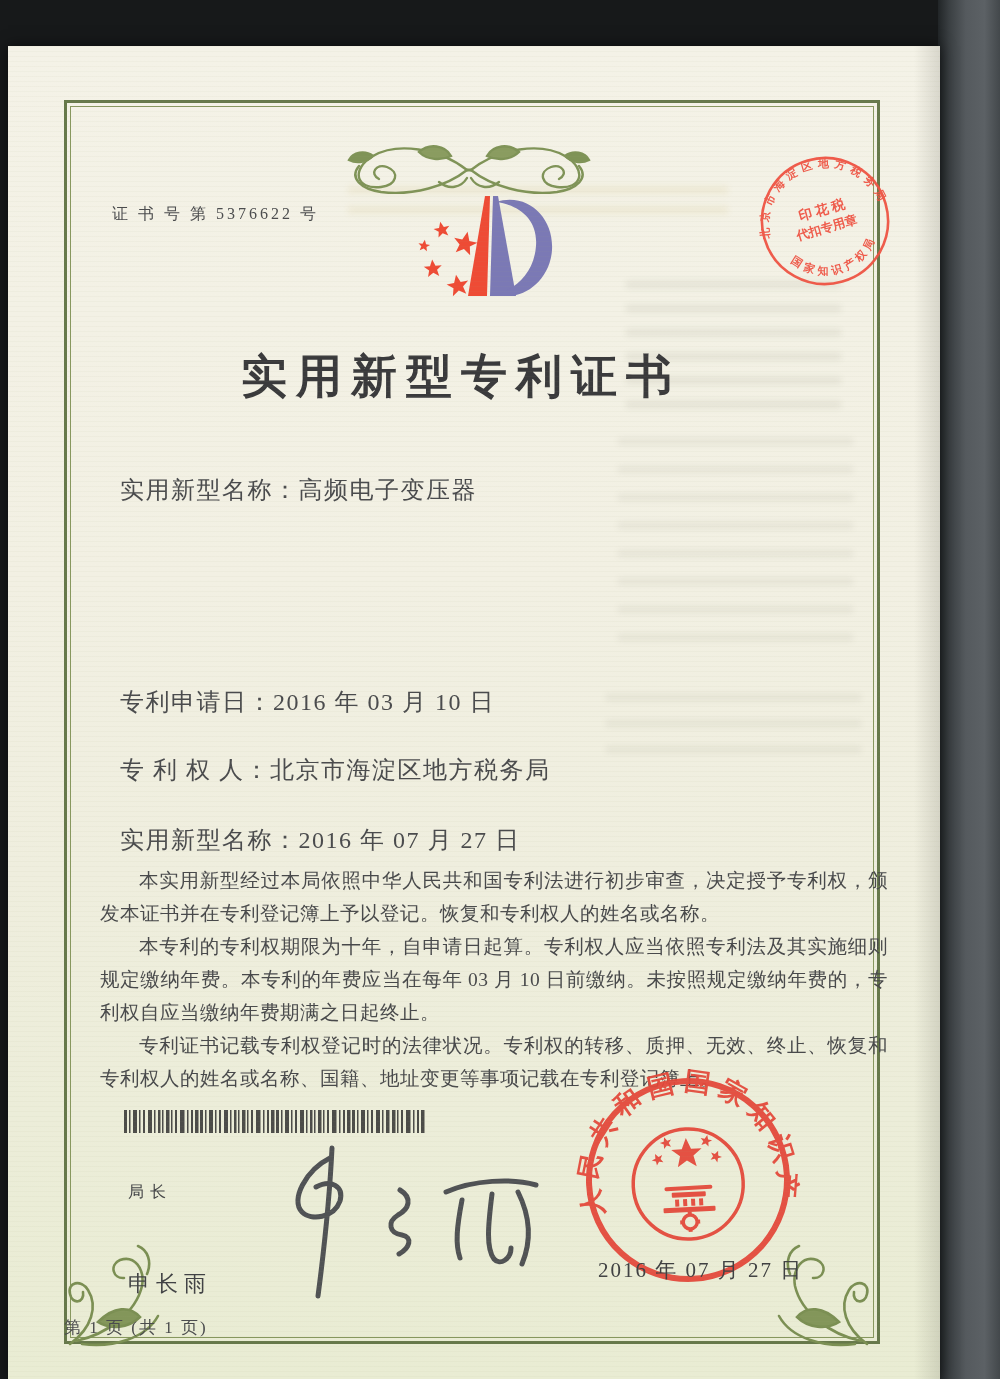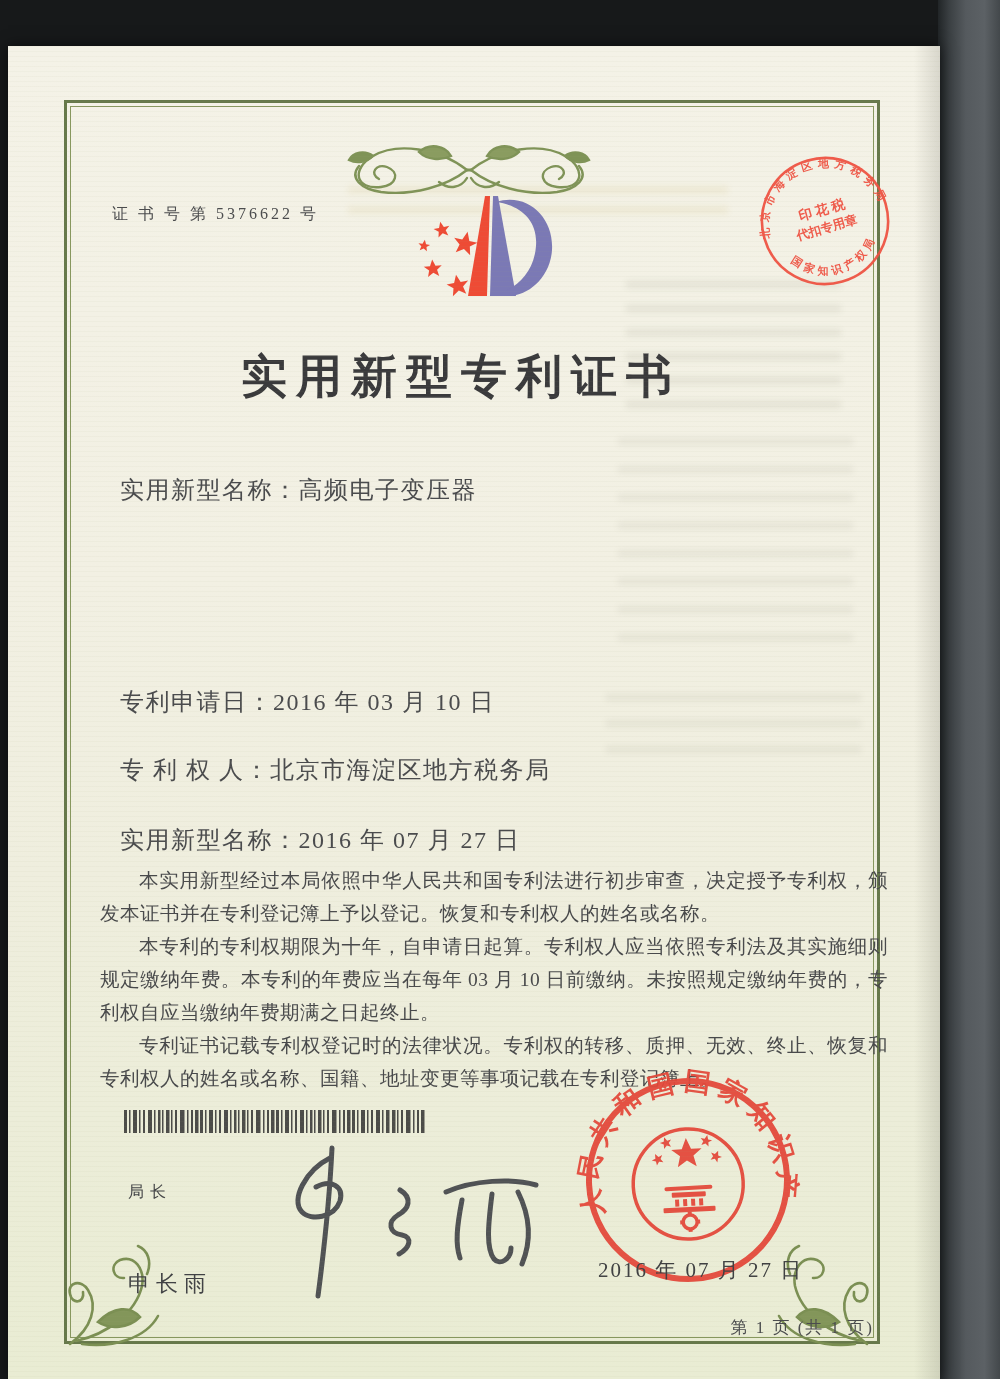--- a/index.html
+++ b/index.html
@@ -58,21 +58,21 @@
     font-size:19.5px;color:#48494b;line-height:33px;text-align:justify;letter-spacing:.5px;
   }
   .paras p{margin:0;text-indent:2em;}
   .barcode{position:absolute;left:116px;top:1064px;width:302px;height:23px;}
   .director{position:absolute;left:120px;top:1136px;font-size:16px;color:#414245;letter-spacing:6px;}
   .director-name{position:absolute;left:120px;top:1176px;font-size:22px;color:#414245;letter-spacing:6px;margin-top:47px;}
   .signature{position:absolute;left:240px;top:1092px;width:310px;height:185px;}
   .seal{position:absolute;left:568px;top:1022px;width:224px;height:224px;opacity:.94;transform:rotate(-3deg);}
   .seal-date{position:absolute;left:590px;top:1210px;font-size:21px;color:#3f4042;letter-spacing:2px;}
   .page-footer{
-    position:absolute;left:56px;top:1270px;width:810px;text-align:right;
+    position:absolute;left:56px;top:1270px;width:810px;text-align:left;
     font-size:17px;color:#4b4c4e;letter-spacing:2px;
   }
   .ornament-top{position:absolute;left:301px;top:84px;width:320px;height:80px;}
   .ornament-bl{position:absolute;left:44px;top:1178px;width:115px;height:125px;}
   .ornament-br{position:absolute;left:762px;top:1178px;width:115px;height:125px;}
 </style>
 </head>
 <body>
 
 <div class="right-strip"></div>

